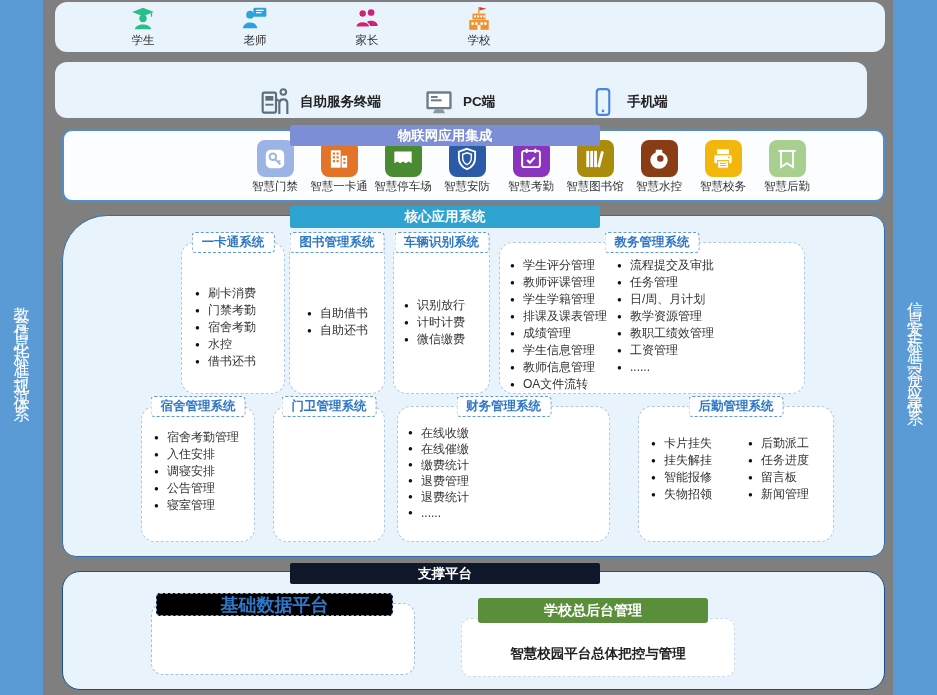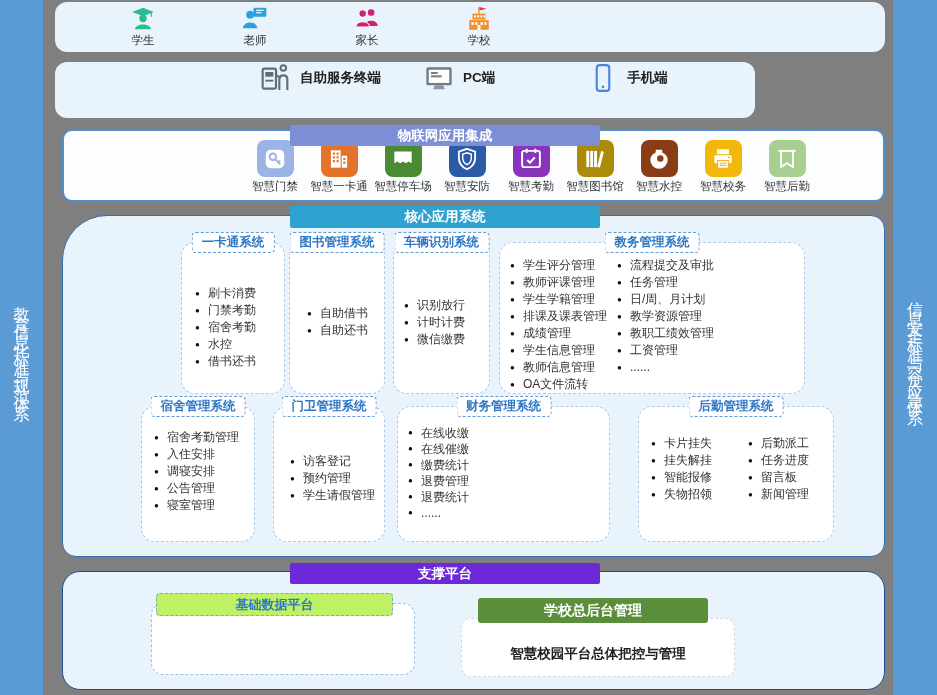--- a/index.html
+++ b/index.html
@@ -10,22 +10,22 @@
   .sidebar.left{left:0;width:43px;}
   .sidebar.right{right:0;width:44px;}
   .vtext{writing-mode:vertical-rl;text-orientation:upright;color:#fff;font-size:16px;letter-spacing:9px;line-height:1;}
   
   .panel{position:absolute;background:#e9f3fb;box-sizing:border-box;padding-left:44px;}
   #users-panel{left:55px;top:2px;width:830px;height:50px;border-radius:12px;
                display:flex;align-items:center;padding-left:60px;gap:56px;}
   .user-item{display:flex;flex-direction:column;align-items:center;width:56px;}
   .user-item svg{width:26px;height:26px;}
   .user-label{font-size:11.5px;color:#333;margin-top:1px;}
-  #terminals-panel{left:55px;top:62px;width:700px;height:56px;border-radius:12px;
-               display:flex;align-items:flex-start;padding-left:205px;gap:42px;}
+  #terminals-panel{left:55px;top:62px;width:812px;height:56px;border-radius:12px;
+               display:flex;align-items:flex-end;padding-left:205px;gap:42px;}
   .term-item{display:flex;align-items:center;gap:8px;}
   .term-item svg{width:32px;height:32px;}
   .term-label{font-size:13.5px;font-weight:bold;color:#222;}
   #term-phone{margin-left:50px;}
   
   #iot-panel{left:62px;top:129px;width:823px;height:73px;background:#fbfdff;
              border:2px solid #4f8fd0;border-radius:10px;
              display:flex;justify-content:flex-end;align-items:flex-start;
              padding:9px 64px 0 12px;}
   .iot-item{display:flex;flex-direction:column;align-items:center;width:64px;}
@@ -69,22 +69,22 @@
   #box-finance .items li{line-height:16px;}
   #box-finance .col1{width:107px;flex:none;}
   #box-logistics{left:575px;top:190px;width:196px;height:136px;}
   #box-logistics .box-body{top:28px;}
   #box-logistics .col1{width:97px;flex:none;}
   
   #support-panel{left:62px;top:571px;width:823px;height:119px;background:#e9f3fb;
                  border:1.6px solid #1d4e8c;border-radius:18px;}
   #base-box{position:absolute;left:88px;top:31px;width:262px;height:70px;background:#fff;
             border:1.6px dashed #9fc0e4;border-radius:12px;}
-  #base-badge{position:absolute;left:93px;top:21px;width:235px;height:21px;background:#bef264;
-              border:1px dashed #7aa6d8;border-radius:4px;color:#2f78c8;font-weight:bold;font-size:13px;
+  #base-badge{position:absolute;left:93px;top:21px;width:235px;height:21px;background:#000000;
+              border:1px dashed #7aa6d8;border-radius:4px;color:#2f78c8;font-weight:bold;font-size:18px;
               display:flex;align-items:center;justify-content:center;z-index:3;}
   #base-text{position:absolute;left:99px;top:59px;width:246px;font-size:12px;color:#3d4b5c;line-height:17px;z-index:3;}
   #admin-banner{position:absolute;left:415px;top:26px;width:230px;height:25px;border-radius:3px;
                 color:#fff;font-weight:bold;font-size:14px;display:flex;align-items:center;justify-content:center;z-index:4;}
   #admin-box{position:absolute;left:398px;top:46px;width:274px;height:59px;background:#fff;
              border:1.6px dashed #ccd9ea;border-radius:10px;display:flex;align-items:flex-end;
              justify-content:center;padding-bottom:13px;box-sizing:border-box;}
   #admin-text{font-size:13.5px;font-weight:bold;color:#222;}
 </style>
 </head>
@@ -362,27 +362,20 @@
             <li>入住安排</li>
             <li>调寝安排</li>
             <li>公告管理</li>
             <li>寝室管理</li>
           </ul>
         </div>
     </div>
 
     <div class="sysbox" id="box-gate">
       <span class="sysbox-title">门卫管理系统</span>
-      <div class="box-body center">
-          <ul class="items">
-            <li>访客登记</li>
-            <li>预约管理</li>
-            <li>学生请假管理</li>
-          </ul>
-        </div>
     </div>
 
     <div class="sysbox" id="box-finance">
       <span class="sysbox-title">财务管理系统</span>
       <div class="box-body">
           <div class="cols">
         <ul class="items col2">
               <li>在线收缴</li>
               <li>在线催缴</li>
               <li>缴费统计</li>
@@ -408,21 +401,21 @@
               <li>后勤派工</li>
               <li>任务进度</li>
               <li>留言板</li>
               <li>新闻管理</li>
             </ul>
       </div>
         </div>
     </div>
   </div>
 
-  <div class="banner" id="support-banner" style="background-color: #6d28d9;">支撑平台</div>
+  <div class="banner" id="support-banner" style="background-color: #0f172a;">支撑平台</div>
   <div class="panel" id="support-panel">
     <div id="base-badge">基础数据平台</div>
     <div id="base-box"></div>
     <div id="admin-banner" style="background-color: rgb(90, 142, 58);">学校总后台管理</div>
     <div id="admin-box">
       <span id="admin-text">智慧校园平台总体把控与管理</span>
     </div>
   </div>
 
 </div>

